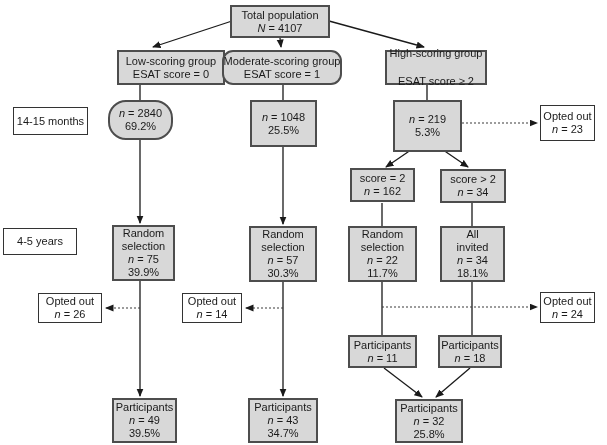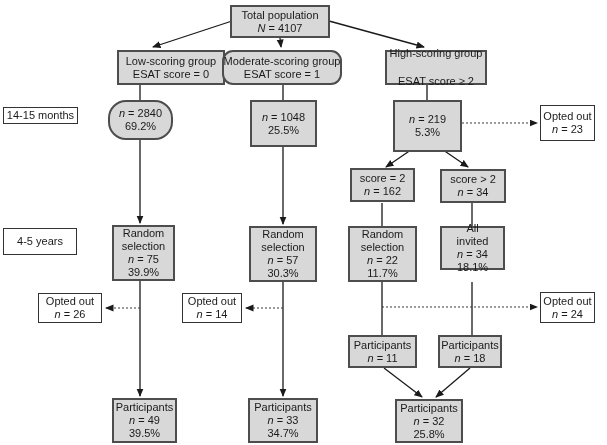--- a/index.html
+++ b/index.html
@@ -70,21 +70,21 @@
   </div>
   <div class="node g" style="left:222px;top:50px;width:120px;height:35px;border-radius:11px;">
     <div class="ln"><i></i><span>Moderate-scoring group</span></div>
     <div class="ln"><i></i><span>ESAT score = 1</span></div>
   </div>
   <div class="node g" style="left:385px;top:50px;width:102px;height:35px;gap:15px;">
     <div class="ln"><i></i><span>High-scoring group</span></div>
     <div class="ln"><i></i><span>ESAT score ≥ 2</span></div>
   </div>
 
-  <div class="node w" style="left:3px;top:107px;width:75px;height:17px;">
+  <div class="node w" style="left:13px;top:107px;width:75px;height:28px;">
     <div class="ln"><span>14-15 months</span></div>
   </div>
   <div class="node w" style="left:3px;top:228px;width:74px;height:27px;">
     <div class="ln"><span>4-5 years</span></div>
   </div>
 
   <div class="node g" style="left:108px;top:100px;width:65px;height:40px;border-radius:18px;">
     <div class="ln"><i>n</i><span> = 2840</span></div>
     <div class="ln"><i></i><span>69.2%</span></div>
   </div>
@@ -121,21 +121,21 @@
     <div class="ln"><i></i><span>selection</span></div>
     <div class="ln"><i>n</i><span> = 57</span></div>
     <div class="ln"><i></i><span>30.3%</span></div>
   </div>
   <div class="node g" style="left:348px;top:226px;width:69px;height:56px;">
     <div class="ln"><i></i><span>Random</span></div>
     <div class="ln"><i></i><span>selection</span></div>
     <div class="ln"><i>n</i><span> = 22</span></div>
     <div class="ln"><i></i><span>11.7%</span></div>
   </div>
-  <div class="node g" style="left:440px;top:226px;width:65px;height:44px;">
+  <div class="node g" style="left:440px;top:226px;width:65px;height:56px;">
     <div class="ln"><i></i><span>All</span></div>
     <div class="ln"><i></i><span>invited</span></div>
     <div class="ln"><i>n</i><span> = 34</span></div>
     <div class="ln"><i></i><span>18.1%</span></div>
   </div>
 
   <div class="node w" style="left:38px;top:293px;width:64px;height:30px;">
     <div class="ln"><i></i><span>Opted out</span></div>
     <div class="ln"><i>n</i><span> = 26</span></div>
   </div>
@@ -157,21 +157,21 @@
     <div class="ln"><i>n</i><span> = 18</span></div>
   </div>
 
   <div class="node g" style="left:112px;top:398px;width:65px;height:45px;">
     <div class="ln"><i></i><span>Participants</span></div>
     <div class="ln"><i>n</i><span> = 49</span></div>
     <div class="ln"><i></i><span>39.5%</span></div>
   </div>
   <div class="node g" style="left:248px;top:398px;width:70px;height:45px;">
     <div class="ln"><i></i><span>Participants</span></div>
-    <div class="ln"><i>n</i><span> = 33</span></div>
+    <div class="ln"><i>n</i><span> = 43</span></div>
     <div class="ln"><i></i><span>34.7%</span></div>
   </div>
   <div class="node g" style="left:395px;top:399px;width:68px;height:44px;">
     <div class="ln"><i></i><span>Participants</span></div>
     <div class="ln"><i>n</i><span> = 32</span></div>
     <div class="ln"><i></i><span>25.8%</span></div>
   </div>
 
 </div>
 

